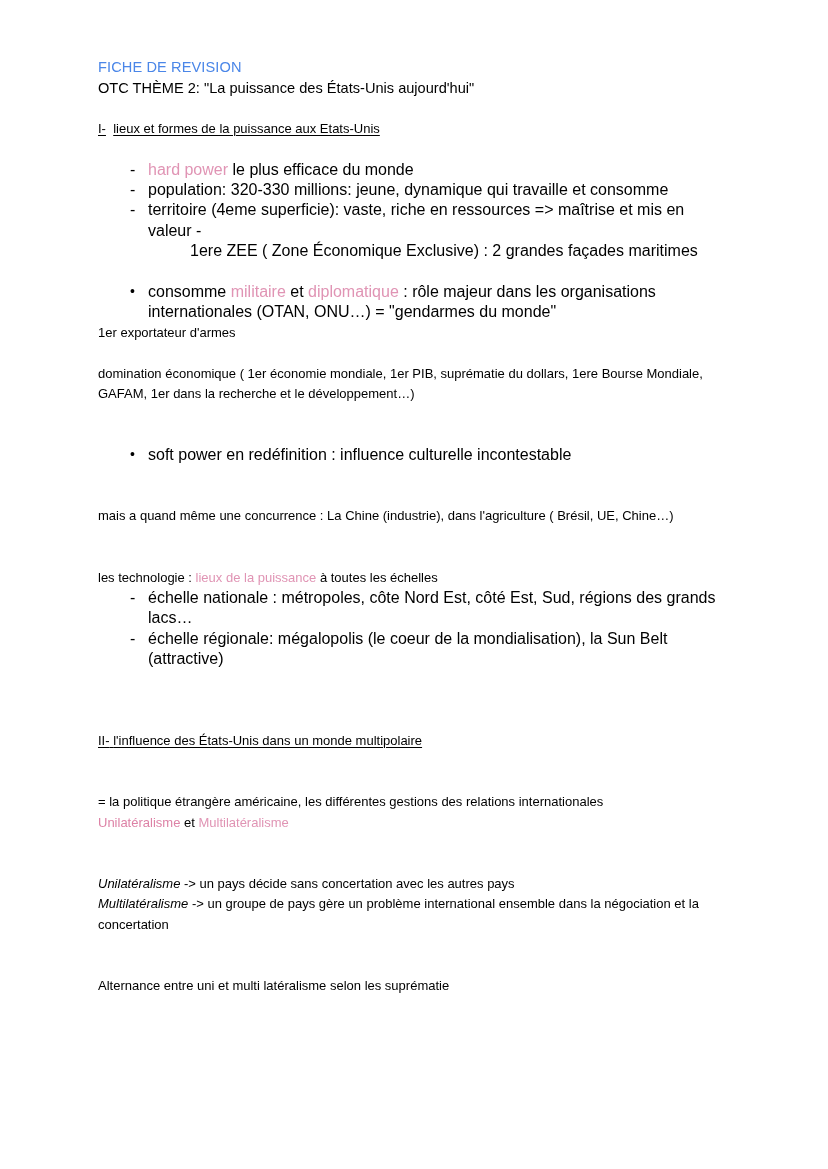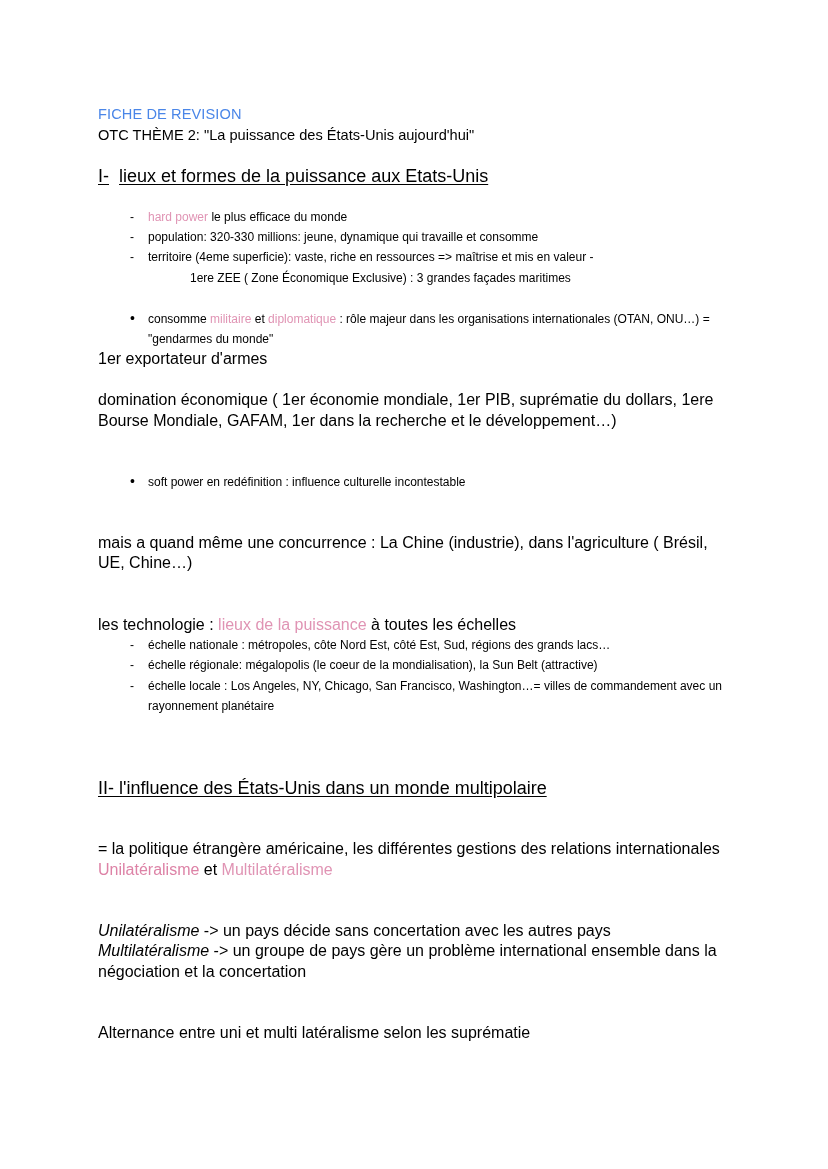--- a/index.html
+++ b/index.html
@@ -13,21 +13,21 @@
     font-family: "Liberation Sans", sans-serif;
     color: #000000;
     -webkit-font-smoothing: antialiased;
   }
   .page {
     position: relative;
     width: 828px;
     height: 1169px;
     background: #ffffff;
     box-sizing: border-box;
-    padding: 104px 106px 0 98px;
+    padding: 57px 106px 0 98px;
   }
   .doc {
     width: 624px;
     font-size: 14.6px;
     line-height: 20.4px;
   }
   .title-blue {
     color: #4a86e8;
     font-size: 14.6px;
     line-height: 20.6px;
@@ -36,21 +36,21 @@
   .subtitle {
     color: #000000;
     font-size: 14.6px;
     line-height: 20.6px;
   }
   .blank {
     height: 20.4px;
     line-height: 20.4px;
   }
   .heading-u {
-    font-size: 18px;
+    font-size: 13px;
     line-height: 20.6px;
     white-space: nowrap;
   }
   .heading-u .num {
     text-decoration: underline;
     text-underline-offset: 2px;
   }
   .heading-u .gap { text-decoration: none; }
   .heading-u .rest {
     text-decoration: underline;
@@ -65,21 +65,21 @@
 
   ul.dashlist, ul.dotlist {
     margin: 0;
     padding: 0;
     list-style: none;
   }
   ul.dashlist > li, ul.dotlist > li {
     position: relative;
     padding-left: 50px;
     line-height: 20.4px;
-    font-size: 12px;
+    font-size: 16px;
   }
   ul.dashlist > li::before {
     content: "-";
     position: absolute;
     left: 32px;
     top: 0;
     color: #000;
   }
   ul.dotlist > li::before {
     content: "\2022";
@@ -87,21 +87,21 @@
     left: 32px;
     top: -1px;
     font-size: 14px;
     color: #000;
   }
   .subindent {
     display: block;
     padding-left: 42px;
   }
   .para {
-    font-size: 16px;
+    font-size: 13px;
     line-height: 20.4px;
   }
 </style>
 </head>
 <body>
 
 <div class="page">
   <div class="doc">
 
     <div class="title-blue">FICHE DE REVISION</div>
@@ -118,21 +118,21 @@
 
     <ul class="dashlist">
       <li>
         <span class="pink">hard power</span><span> le plus efficace du monde</span>
       </li>
       <li>
         <span>population: 320-330 millions: jeune, dynamique qui travaille et consomme</span>
       </li>
       <li>
         <span>territoire (4eme superficie): vaste, riche en ressources =&gt; maîtrise et mis en valeur -</span>
-        <span class="subindent">1ere ZEE ( Zone Économique Exclusive) : 3 grandes façades maritimes</span>
+        <span class="subindent">1ere ZEE ( Zone Économique Exclusive) : 2 grandes façades maritimes</span>
       </li>
     </ul>
 
     <div class="blank">&nbsp;</div>
 
     <ul class="dotlist">
       <li>
         <span>consomme </span><span class="pink">militaire</span><span> et </span><span class="pink">diplomatique</span><span> : rôle majeur dans les organisations internationales (OTAN, ONU…) = "gendarmes du monde"</span>
       </li>
     </ul>
@@ -163,23 +163,20 @@
     <div class="para">
       <span>les technologie : </span><span class="pink">lieux de la puissance</span><span> à toutes les échelles</span>
     </div>
 
     <ul class="dashlist">
       <li>
         <span>échelle nationale : métropoles, côte Nord Est, côté Est, Sud, régions des grands lacs…</span>
       </li>
       <li>
         <span>échelle régionale: mégalopolis (le coeur de la mondialisation), la Sun Belt (attractive)</span>
-      </li>
-      <li>
-        <span>échelle locale : Los Angeles, NY, Chicago, San Francisco, Washington…= villes de commandement avec un rayonnement planétaire</span>
       </li>
     </ul>
 
     <div class="blank">&nbsp;</div>
     <div class="blank">&nbsp;</div>
     <div class="blank">&nbsp;</div>
 
     <div class="heading-u solid">
       <span class="num">II-</span><span class="rest">&nbsp;</span><span class="rest">l'influence des États-Unis dans un monde multipolaire</span>
     </div>

